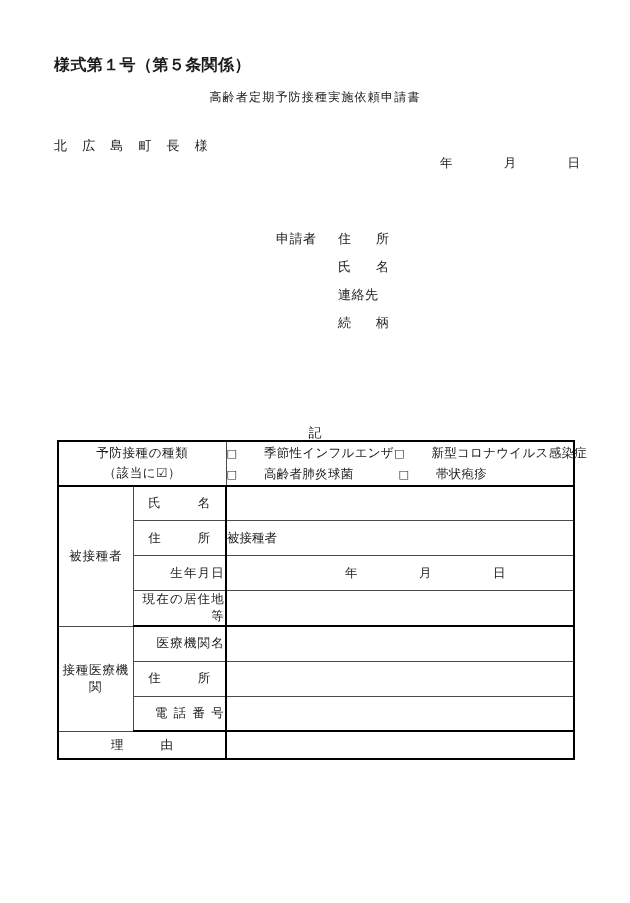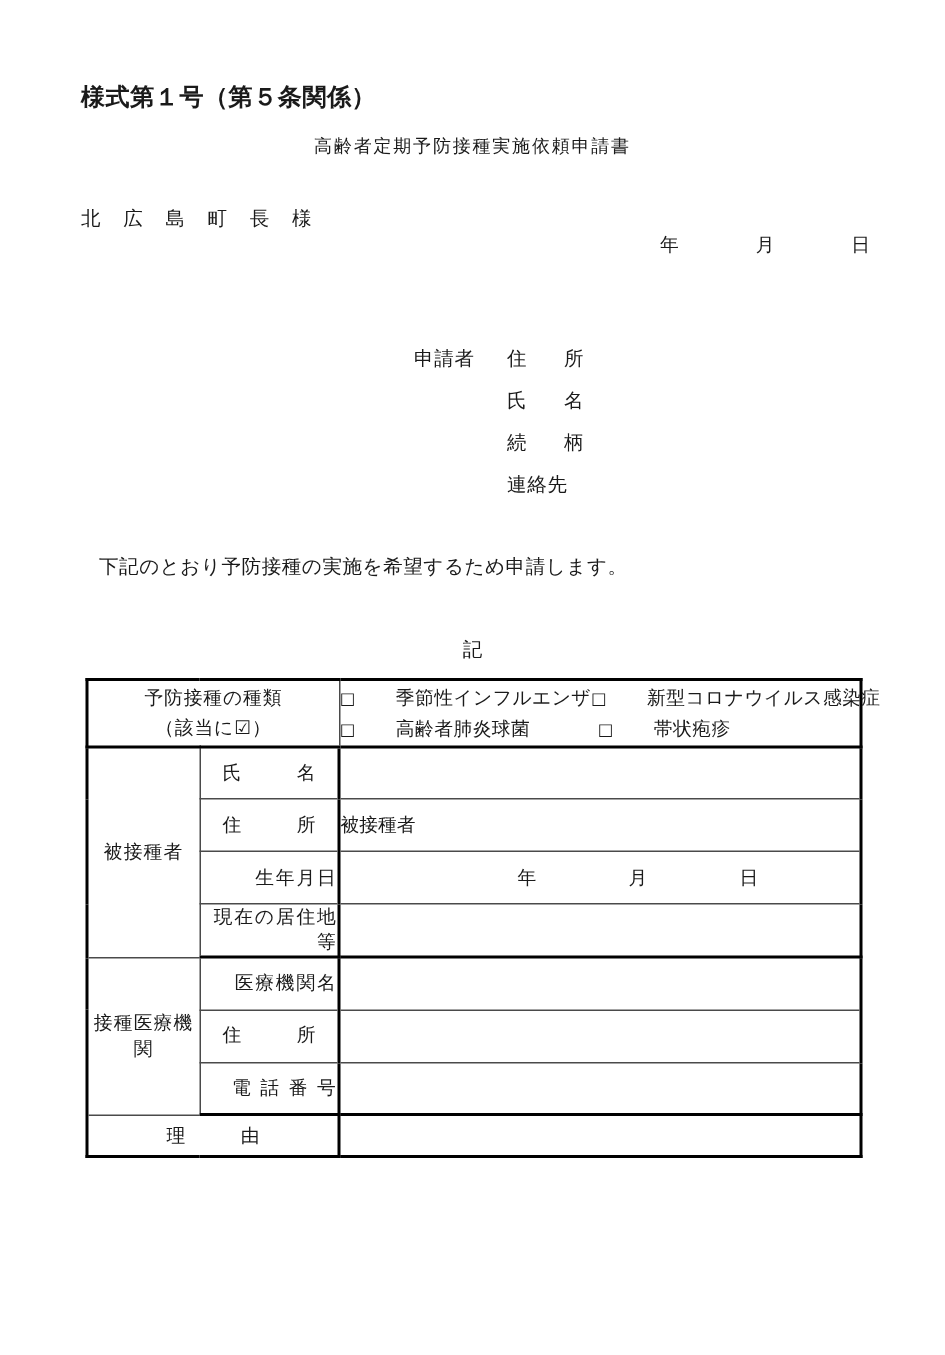--- a/index.html
+++ b/index.html
@@ -102,21 +102,21 @@
     top: 424px;
     width: 630px;
     text-align: center;
     font-size: 13px;
   }
 
   
   .form-table {
     position: absolute;
     left: 57px;
-    top: 452px;
+    top: 440px;
     width: 516px;
     border-collapse: collapse;
     table-layout: fixed;
     font-size: 12.5px;
     padding-left: 46px;
   }
   .form-table td {
     border: 1px solid #4a4a4a;
     padding: 0;
     vertical-align: middle;
@@ -215,29 +215,28 @@
     <div class="applicant-row">
       <span class="applicant-label">申請者</span>
       <span class="applicant-field">住　所</span>
     </div>
     <div class="applicant-row">
       <span class="applicant-label"></span>
       <span class="applicant-field">氏　名</span>
     </div>
     <div class="applicant-row">
       <span class="applicant-label"></span>
-      <span class="applicant-field">続　柄</span>
+      <span class="applicant-field tight">連絡先</span>
     </div>
     <div class="applicant-row">
       <span class="applicant-label"></span>
-      <span class="applicant-field tight">連絡先</span>
+      <span class="applicant-field">続　柄</span>
     </div>
   </div>
 
-  <div class="statement">下記のとおり予防接種の実施を希望するため申請します。</div>
 
   <div class="ki-mark">記</div>
 
   <table class="form-table">
     <colgroup>
       <col style="width:75px">
       <col style="width:93px">
       <col style="width:348px">
     </colgroup>
     <tbody>

